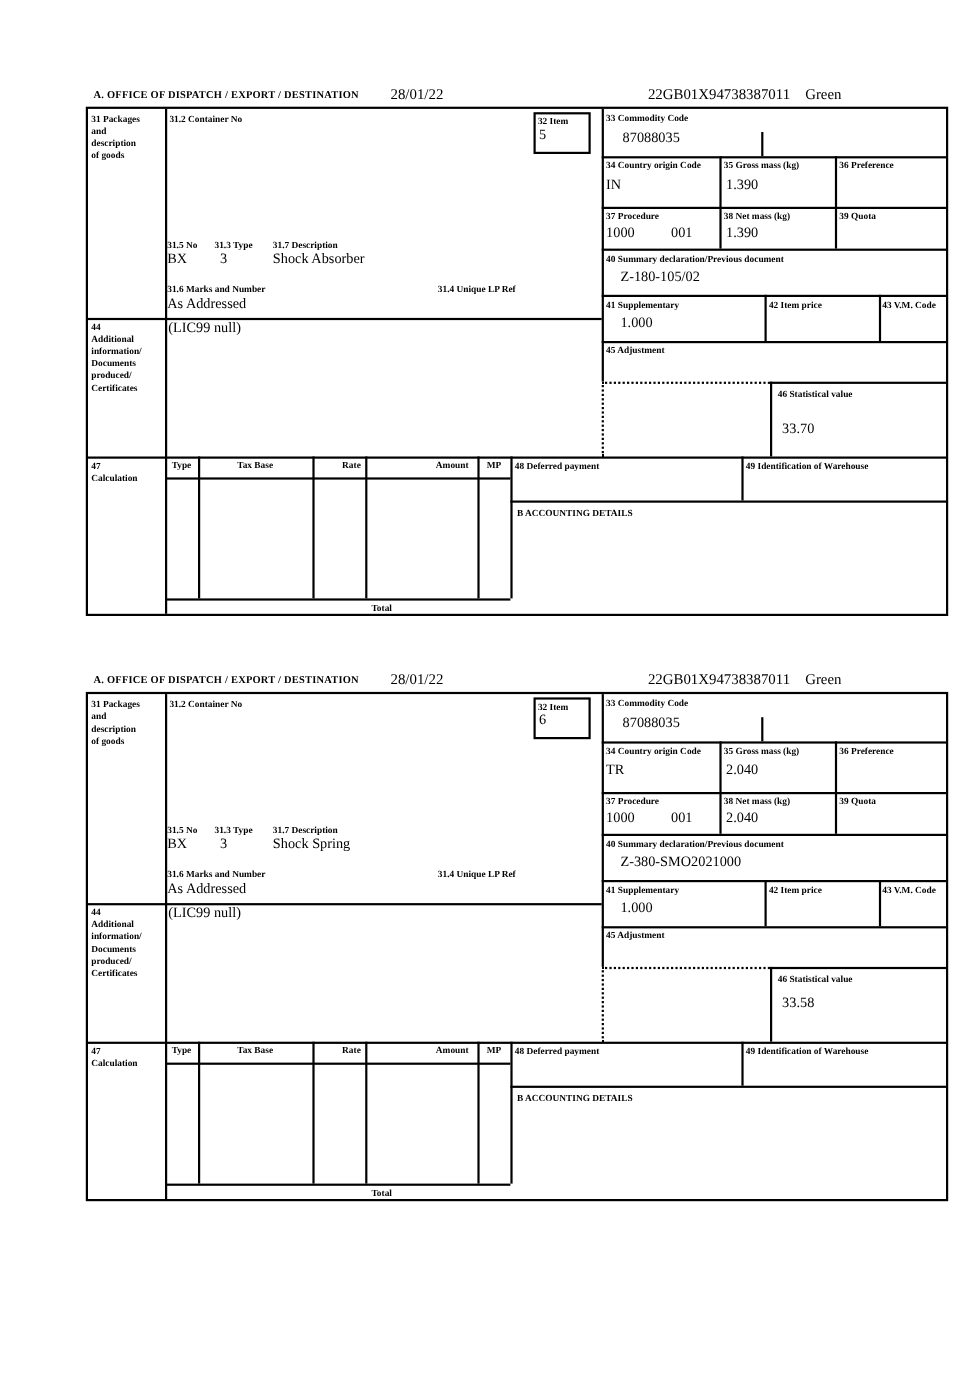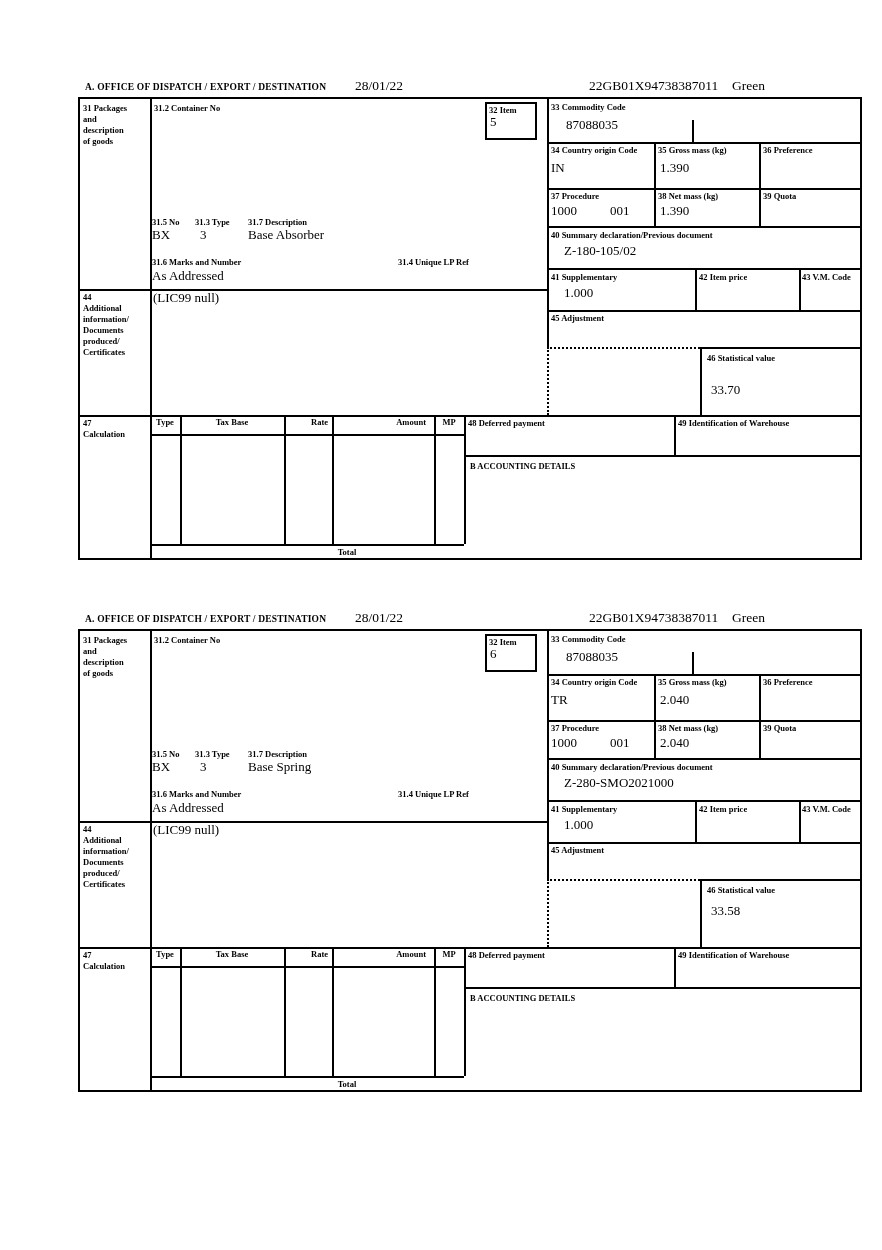--- a/index.html
+++ b/index.html
@@ -71,21 +71,21 @@
       <div class="ibox" style="left:405px;top:3px;width:52px;height:38px;">
         <div class="ab lb" style="left:2px;top:1px;">32 Item</div>
         <div class="ab v" style="left:3px;top:11px;">5</div>
       </div>
 
       <div class="ab lb" style="left:72px;top:118px;">31.5 No</div>
       <div class="ab lb" style="left:115px;top:118px;">31.3 Type</div>
       <div class="ab lb" style="left:168px;top:118px;">31.7 Description</div>
       <div class="ab v" style="left:72px;top:129px;">BX</div>
       <div class="ab v" style="left:120px;top:129px;">3</div>
-      <div class="ab v" style="left:168px;top:129px;">Base Absorber</div>
+      <div class="ab v" style="left:168px;top:129px;">Shock Absorber</div>
       <div class="ab lb" style="left:72px;top:158px;">31.6 Marks and Number</div>
       <div class="ab lb" style="left:318px;top:158px;">31.4 Unique LP Ref</div>
       <div class="ab v" style="left:72px;top:170px;">As Addressed</div>
 
       <div class="ab lb" style="left:3px;top:193px;width:66px;">44
 Additional
 information/
 Documents
 produced/
 Certificates</div>
@@ -182,21 +182,21 @@
       <div class="ibox" style="left:405px;top:3px;width:52px;height:38px;">
         <div class="ab lb" style="left:2px;top:1px;">32 Item</div>
         <div class="ab v" style="left:3px;top:11px;">6</div>
       </div>
 
       <div class="ab lb" style="left:72px;top:118px;">31.5 No</div>
       <div class="ab lb" style="left:115px;top:118px;">31.3 Type</div>
       <div class="ab lb" style="left:168px;top:118px;">31.7 Description</div>
       <div class="ab v" style="left:72px;top:129px;">BX</div>
       <div class="ab v" style="left:120px;top:129px;">3</div>
-      <div class="ab v" style="left:168px;top:129px;">Base Spring</div>
+      <div class="ab v" style="left:168px;top:129px;">Shock Spring</div>
       <div class="ab lb" style="left:72px;top:158px;">31.6 Marks and Number</div>
       <div class="ab lb" style="left:318px;top:158px;">31.4 Unique LP Ref</div>
       <div class="ab v" style="left:72px;top:170px;">As Addressed</div>
 
       <div class="ab lb" style="left:3px;top:193px;width:66px;">44
 Additional
 information/
 Documents
 produced/
 Certificates</div>
@@ -212,21 +212,21 @@
       <div class="ab lb" style="left:683px;top:46px;">36 Preference</div>
 
       <div class="ab lb" style="left:471px;top:92px;">37 Procedure</div>
       <div class="ab v" style="left:471px;top:105px;">1000</div>
       <div class="ab v" style="left:530px;top:105px;">001</div>
       <div class="ab lb" style="left:578px;top:92px;">38 Net mass (kg)</div>
       <div class="ab v" style="left:580px;top:105px;">2.040</div>
       <div class="ab lb" style="left:683px;top:92px;">39 Quota</div>
 
       <div class="ab lb" style="left:471px;top:131px;">40 Summary declaration/Previous document</div>
-      <div class="ab v" style="left:484px;top:145px;">Z-280-SMO2021000</div>
+      <div class="ab v" style="left:484px;top:145px;">Z-380-SMO2021000</div>
 
       <div class="ab lb" style="left:471px;top:173px;">41 Supplementary</div>
       <div class="ab v" style="left:484px;top:187px;">1.000</div>
       <div class="ab lb" style="left:619px;top:173px;">42 Item price</div>
       <div class="ab lb" style="left:722px;top:173px;">43 V.M. Code</div>
 
       <div class="ab lb" style="left:471px;top:214px;">45 Adjustment</div>
 
       <div class="ab lb" style="left:627px;top:254px;">46 Statistical value</div>
       <div class="ab v" style="left:631px;top:273px;">33.58</div>

